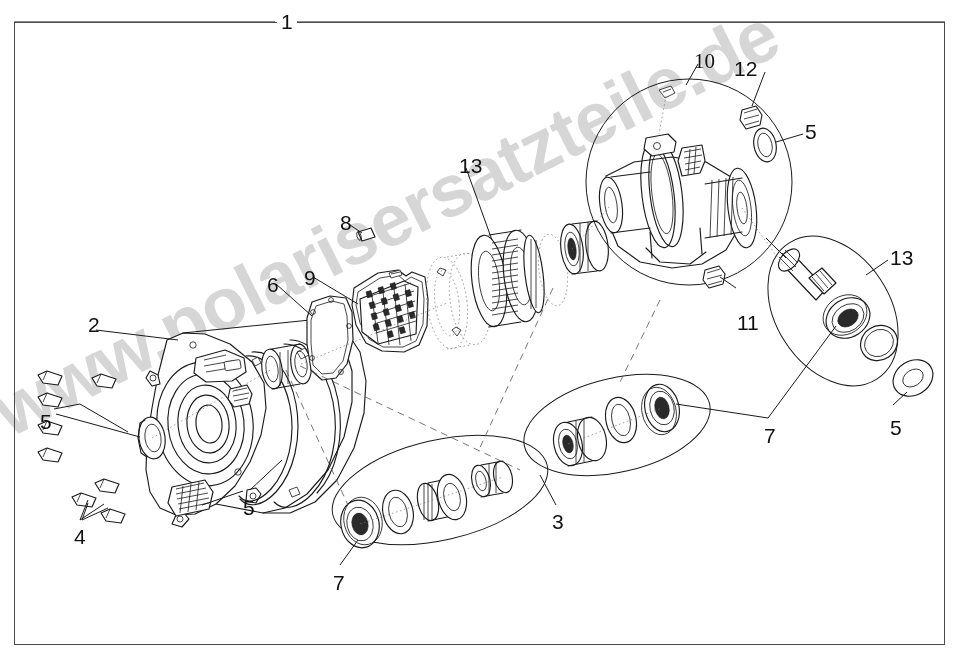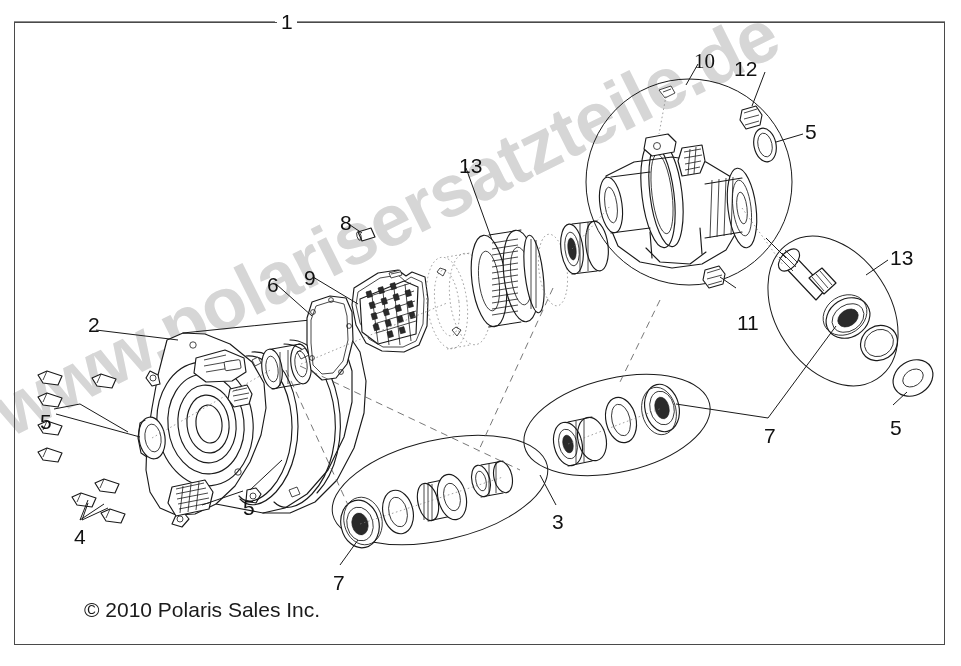--- a/index.html
+++ b/index.html
@@ -464,15 +464,14 @@
   <div class="lbl" style="left:694px;top:51px;font-family:Liberation Serif, serif;">10</div>
 
   <div class="lbl" style="left:737px;top:312px;">11</div>
 
   <div class="lbl" style="left:734px;top:58px;">12</div>
 
   <div class="lbl" style="left:459px;top:155px;">13</div>
 
   <div class="lbl" style="left:890px;top:247px;">13</div>
 
-  <div id="copyright">© 2010 Polaris Sales Inc.</div>
 
 </div>
 
 </body></html>

